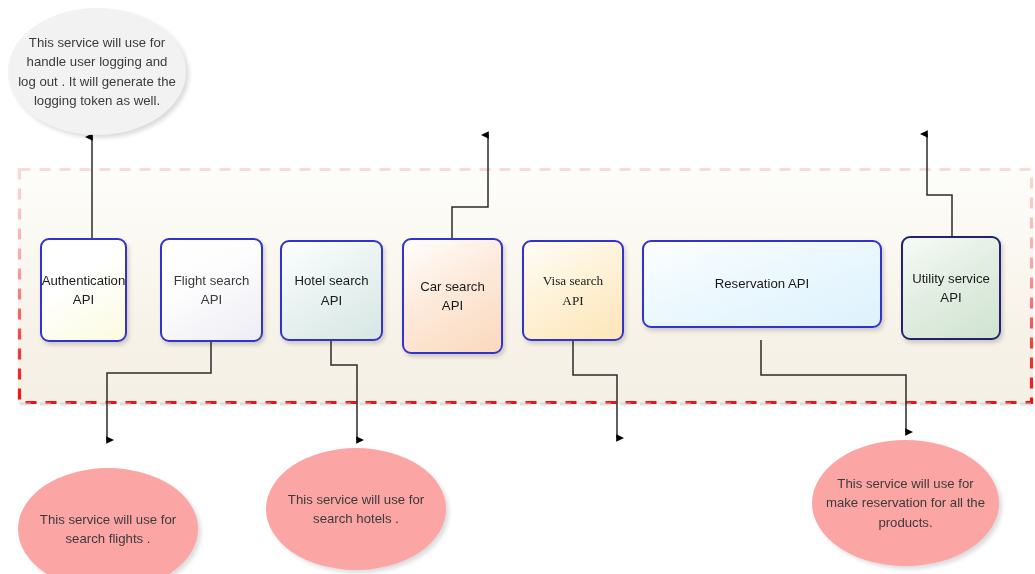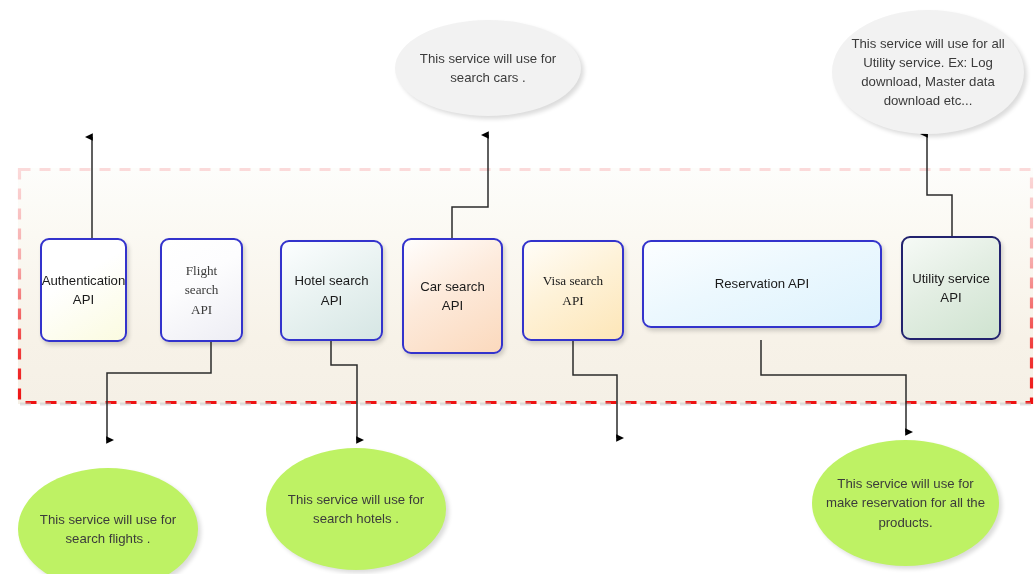--- a/index.html
+++ b/index.html
@@ -46,21 +46,21 @@
     z-index: 5;
     padding: 4px 6px;
     box-shadow: 2px 3px 4px rgba(0,0,0,0.17);
   }
   .api-box .lbl { display: block; }
 
   
   .note {
     position: absolute;
     border-radius: 50%;
-    background: #bef264;
+    background: #fca5a5;
     display: flex;
     align-items: center;
     justify-content: center;
     text-align: center;
     font-size: 13.2px;
     color: #3b3b3b;
     line-height: 1.45;
     box-shadow: 3px 3px 4px rgba(0,0,0,0.14);
     z-index: 8;
     padding: 6px 10px;
@@ -98,21 +98,21 @@
     </svg>
   </div>
 
   <div class="api-box" style="left:40px;top:238px;width:87px;height:104px;border:2.6px solid #3333cc;background:linear-gradient(150deg,#ffffff 0%,#ffffff 38%,#fbfbe0 100%);">
     <span>
       <span class="lbl">Authentication</span>
       <span class="lbl">API</span>
     </span>
   </div>
 
-  <div class="api-box" style="left:160px;top:238px;width:83px;height:104px;border:2.6px solid #3333cc;background:linear-gradient(150deg,#ffffff 0%,#fdfdfe 40%,#ededf4 100%);color:#3b3b3b;font-family:Liberation Serif, serif;">
+  <div class="api-box" style="left:160px;top:238px;width:103px;height:104px;border:2.6px solid #3333cc;background:linear-gradient(150deg,#ffffff 0%,#fdfdfe 40%,#ededf4 100%);color:#3b3b3b;">
     <span>
       <span class="lbl">Flight search</span>
       <span class="lbl">API</span>
     </span>
   </div>
 
   <div class="api-box" style="left:280px;top:240px;width:103px;height:101px;border:2.6px solid #3333cc;background:linear-gradient(150deg,#fcfeff 0%,#eaf3f2 45%,#d6e6e4 100%);">
     <span>
       <span class="lbl">Hotel search</span>
       <span class="lbl">API</span>
@@ -139,37 +139,32 @@
     </span>
   </div>
 
   <div class="api-box" style="left:901px;top:236px;width:100px;height:104px;border:2.6px solid #22226e;background:linear-gradient(150deg,#f6faf6 0%,#e3eee3 45%,#cfe3d0 100%);">
     <span>
       <span class="lbl">Utility service</span>
       <span class="lbl">API</span>
     </span>
   </div>
 
-
-  <div class="note note-top" style="left:395px;top:20px;width:186px;height:96px;">
-    <span>
-      <span class="lbl">This service will use</span>
-      <span class="lbl">for search cars .</span>
-    </span>
-  </div>
-
-  <div class="note note-top" style="left:832px;top:10px;width:192px;height:124px;">
-    <span>
-      <span class="lbl">This service will use</span>
-      <span class="lbl">for all Utility service.</span>
-      <span class="lbl">Ex: Log download,</span>
-      <span class="lbl">Master data download</span>
-      <span class="lbl">etc...</span>
-    </span>
-  </div>
+  <div class="note note-top" style="left:8px;top:8px;width:178px;height:127px;">
+    <span>
+      <span class="lbl">This service will use</span>
+      <span class="lbl">for handle user</span>
+      <span class="lbl">logging and log out .</span>
+      <span class="lbl">It will generate</span>
+      <span class="lbl">the logging token</span>
+      <span class="lbl">as well.</span>
+    </span>
+  </div>
+
+
 
   <div class="note" style="left:18px;top:468px;width:180px;height:122px;">
     <span>
       <span class="lbl">This service will use</span>
       <span class="lbl">for search flights .</span>
     </span>
   </div>
 
   <div class="note" style="left:266px;top:448px;width:180px;height:122px;">
     <span>

